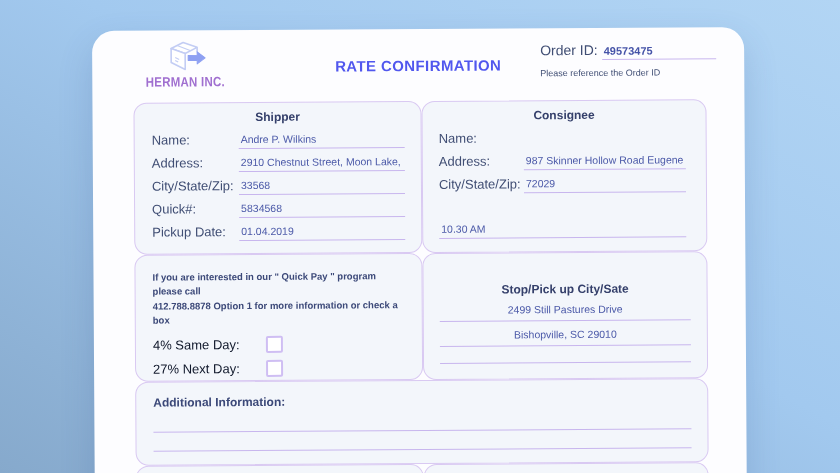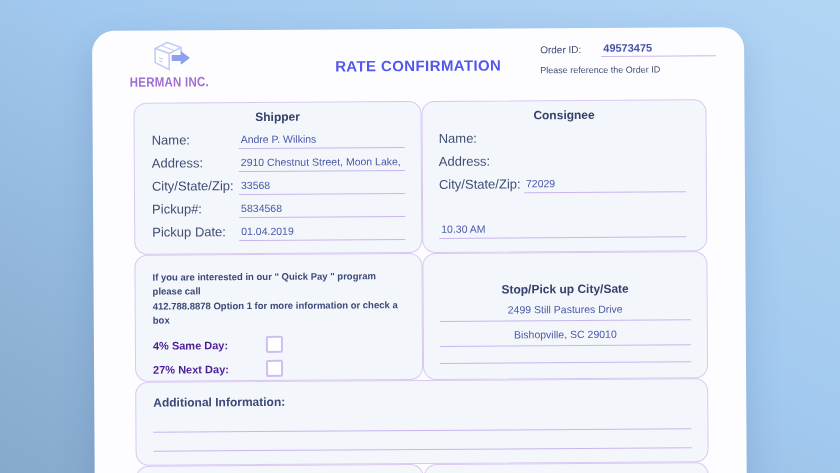--- a/index.html
+++ b/index.html
@@ -10,36 +10,36 @@
     position:relative;
   }
   .card {
     position:absolute; left:92px; top:31px; width:652px; height:720px;
     background:#fdfdff; border-radius:22px;
     transform:rotate(-0.35deg); transform-origin:left top;
     box-shadow:0 14px 34px rgba(55,85,145,.20);
   }
   
   .card-header { position:relative; height:72px; }
-  .logo-wrap { position:absolute; left:29px; top:8px; width:96px; text-align:center; }
+  .logo-wrap { position:absolute; left:45px; top:8px; width:96px; text-align:center; }
   .logo-icon { display:block; margin:0 auto; }
   .brand-name {
     margin-top:2px; font-size:13.5px; font-weight:800; color:#a06fd0;
     letter-spacing:.3px; transform:scaleX(.85); transform-origin:center;
     white-space:nowrap;
   }
   .doc-title {
     position:absolute; left:0; right:0; top:28px; text-align:center;
     font-size:15px; font-weight:800; letter-spacing:.4px; color:#5157ee;
   }
   .order-block { position:absolute; left:448px; top:14px; width:176px; }
   .order-line { display:flex; align-items:flex-end; }
-  .order-label { font-size:10px; color:#404e74; padding-bottom:2px; white-space:nowrap; }
+  .order-label { font-size:14px; color:#404e74; padding-bottom:2px; white-space:nowrap; }
   .order-value-line {
-    flex:1; margin-left:20px; border-bottom:1px solid #c9b7ef;
+    flex:1; margin-left:4px; border-bottom:1px solid #c9b7ef;
     font-size:11px; font-weight:600; color:#4553a8; padding:0 0 2px 2px;
   }
   .order-note { margin-top:8px; font-size:9px; color:#404e74; }
   
   .form-table { margin:0 38px 0 41px; width:573px; display:grid; grid-template-columns:288px 285px; }
   .cell {
     background:#f3f6fb; border:1px solid #d9c9f2; border-radius:13px;
     overflow:hidden;
   }
   .cell.span2 { grid-column:1 / -1; }
@@ -59,21 +59,21 @@
   .consignee .field { padding:0 20px 0 16px; }
   .field-value {
     flex:1; border-bottom:1px solid #c8b6ee; font-size:10.5px; color:#4b59a8;
     padding:0 0 3px 2px; white-space:nowrap; overflow:hidden;
   }
   
   .qp { padding:15px 14px 0 17px; }
   .qp-note { font-size:9.5px; font-weight:700; color:#3b4878; line-height:1.5; }
   .qp-option { display:flex; align-items:center; height:19px; margin-top:8px; }
   .qp-option + .qp-option { margin-top:5px; }
-  .qp-option-label { width:113px; font-size:11px; font-weight:700; color:#4c1d95; }
+  .qp-option-label { width:113px; font-size:13px; font-weight:400; color:#0f172a; }
   .checkbox {
     width:17px; height:17px; background:#ffffff; border:2px solid #cfbef3;
     border-radius:2px;
   }
   .sig-row { display:flex; align-items:flex-end; height:17px; margin-top:3px; }
   
   .stop { text-align:center; }
   .stop .section-header { margin-top:29px; }
   .stop-line {
     margin:7px 16px 0 16px; padding-bottom:5px; border-bottom:1px solid #c8b6ee;
@@ -131,38 +131,39 @@
         </div>
         <div class="field">
           <span class="field-label">Address:</span>
           <span class="field-value">2910 Chestnut Street, Moon Lake,</span>
         </div>
         <div class="field">
           <span class="field-label">City/State/Zip:</span>
           <span class="field-value">33568</span>
         </div>
         <div class="field">
-          <span class="field-label">Pickup#:</span>
+          <span class="field-label">Quick#:</span>
           <span class="field-value">5834568</span>
         </div>
         <div class="field">
           <span class="field-label">Pickup Date:</span>
           <span class="field-value">01.04.2019</span>
         </div>
       </div>
     </div>
 
     <div class="cell r1 consignee">
       <div class="section-header">Consignee</div>
       <div class="fields">
         <div class="field">
           <span class="field-label">Name:</span>
         </div>
         <div class="field">
           <span class="field-label">Address:</span>
+          <span class="field-value">987 Skinner Hollow Road Eugene</span>
         </div>
         <div class="field">
           <span class="field-label">City/State/Zip:</span>
           <span class="field-value">72029</span>
         </div>
         <div class="field spaced">
           <span class="field-value">10.30 AM</span>
         </div>
       </div>
     </div>

